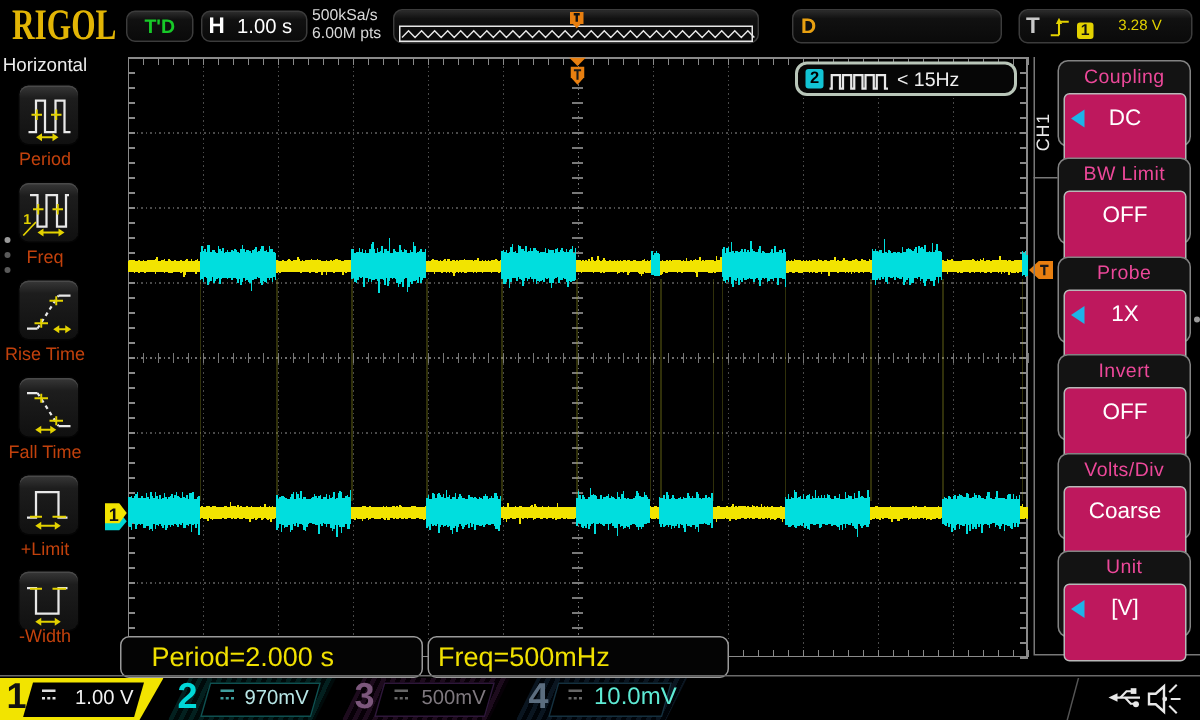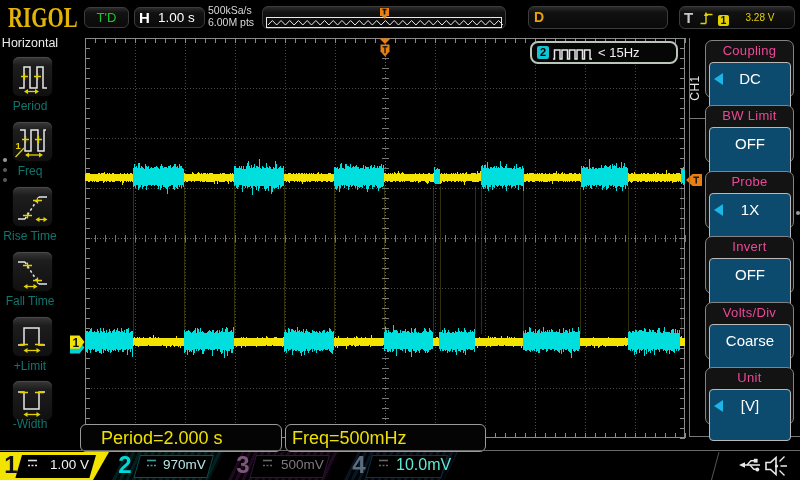--- a/index.html
+++ b/index.html
@@ -1,26 +1,26 @@
 <!DOCTYPE html>
 <html><head><meta charset="utf-8"><style>
 *{margin:0;padding:0;box-sizing:border-box}
 body{width:800px;height:480px;background:#000;font-family:"Liberation Sans",sans-serif;position:relative;overflow:hidden}
 .abs{position:absolute}
 .tbox{position:absolute;background:linear-gradient(180deg,#2b2b2b 0,#111 26%,#0a0a0a 100%);border:1px solid #3c3c3c;border-radius:6px}
 .mcell{position:absolute;left:705px;width:89px;height:58px;background:#131313;border:1px solid #838383;border-radius:7px}
 .mlab{color:#ec4899;font-size:13px;text-align:center;margin-top:2px;letter-spacing:0.3px}
-.mval{position:absolute;left:3px;top:21px;width:82px;height:52px;background:#0c4a6e;border:1px solid #b8b8b8;border-radius:4px;color:#fff;font-size:15px;text-align:center;line-height:32px}
+.mval{position:absolute;left:3px;top:21px;width:82px;height:52px;background:#be185d;border:1px solid #b8b8b8;border-radius:4px;color:#fff;font-size:15px;text-align:center;line-height:32px}
 .larr{position:absolute;left:4px;top:10px;width:0;height:0;border-top:6px solid transparent;border-bottom:6px solid transparent;border-right:9px solid #1db4e8}
 .icon{position:absolute;left:13px;width:39px;height:39px;background:linear-gradient(180deg,#383838 0,#1d1d1d 22%,#101010 100%);border-radius:6px;box-shadow:0 0 0 1px #040404,inset 0 1px 0 #4a4a4a}
-.ilab{position:absolute;left:0;width:60px;text-align:center;color:#0f766e;font-size:12px}
+.ilab{position:absolute;left:0;width:60px;text-align:center;color:#c2410c;font-size:12px}
 </style></head><body>
 
 <div class="abs" style="left:8px;top:1px;color:#e2b505;font-family:'Liberation Serif',serif;font-weight:bold;font-size:29px;transform:scaleX(.72);transform-origin:0 0">RIGOL</div>
-<div class="tbox" style="left:84px;top:7px;width:45px;height:21px;text-align:center;color:#17c928;font-size:13px;font-weight:normal;line-height:20px">T'D</div>
+<div class="tbox" style="left:84px;top:7px;width:45px;height:21px;text-align:center;color:#17c928;font-size:13px;font-weight:bold;line-height:20px">T'D</div>
 <div class="tbox" style="left:134px;top:7px;width:71px;height:21px">
   <span class="abs" style="left:4px;top:0px;color:#fff;font-size:15px;font-weight:bold;line-height:20px">H</span>
   <span class="abs" style="left:23px;top:0px;color:#fff;font-size:13.5px;line-height:20px">1.00 s</span>
 </div>
 <div class="abs" style="left:208px;top:5px;color:#d8d8d8;font-size:10.5px;line-height:11.5px">500kSa/s<br>6.00M pts</div>
 <div class="tbox" style="left:262px;top:6px;width:244px;height:23px"></div>
 <svg class="abs" style="left:262px;top:6px" width="244" height="23" viewBox="0 0 244 23">
   <rect x="4.5" y="11.5" width="235" height="10" fill="none" stroke="#e8e8e8" stroke-width="1"></rect>
   <path d="M6 19l4.35 -4.5l4.35 4.5l4.35 -4.5l4.35 4.5l4.35 -4.5l4.35 4.5l4.35 -4.5l4.35 4.5l4.35 -4.5l4.35 4.5l4.35 -4.5l4.35 4.5l4.35 -4.5l4.35 4.5l4.35 -4.5l4.35 4.5l4.35 -4.5l4.35 4.5l4.35 -4.5l4.35 4.5l4.35 -4.5l4.35 4.5l4.35 -4.5l4.35 4.5l4.35 -4.5l4.35 4.5l4.35 -4.5l4.35 4.5l4.35 -4.5l4.35 4.5l4.35 -4.5l4.35 4.5l4.35 -4.5l4.35 4.5l4.35 -4.5l4.35 4.5l4.35 -4.5l4.35 4.5l4.35 -4.5l4.35 4.5l4.35 -4.5l4.35 4.5l4.35 -4.5l4.35 4.5l4.35 -4.5l4.35 4.5l4.35 -4.5l4.35 4.5l4.35 -4.5l4.35 4.5l4.35 -4.5l4.35 4.5l4.35 -4.5l4.35 4.5" fill="none" stroke="#e8e8e8" stroke-width="1"></path>
   <rect x="118" y="2" width="9" height="8" fill="#e87f10"></rect>

